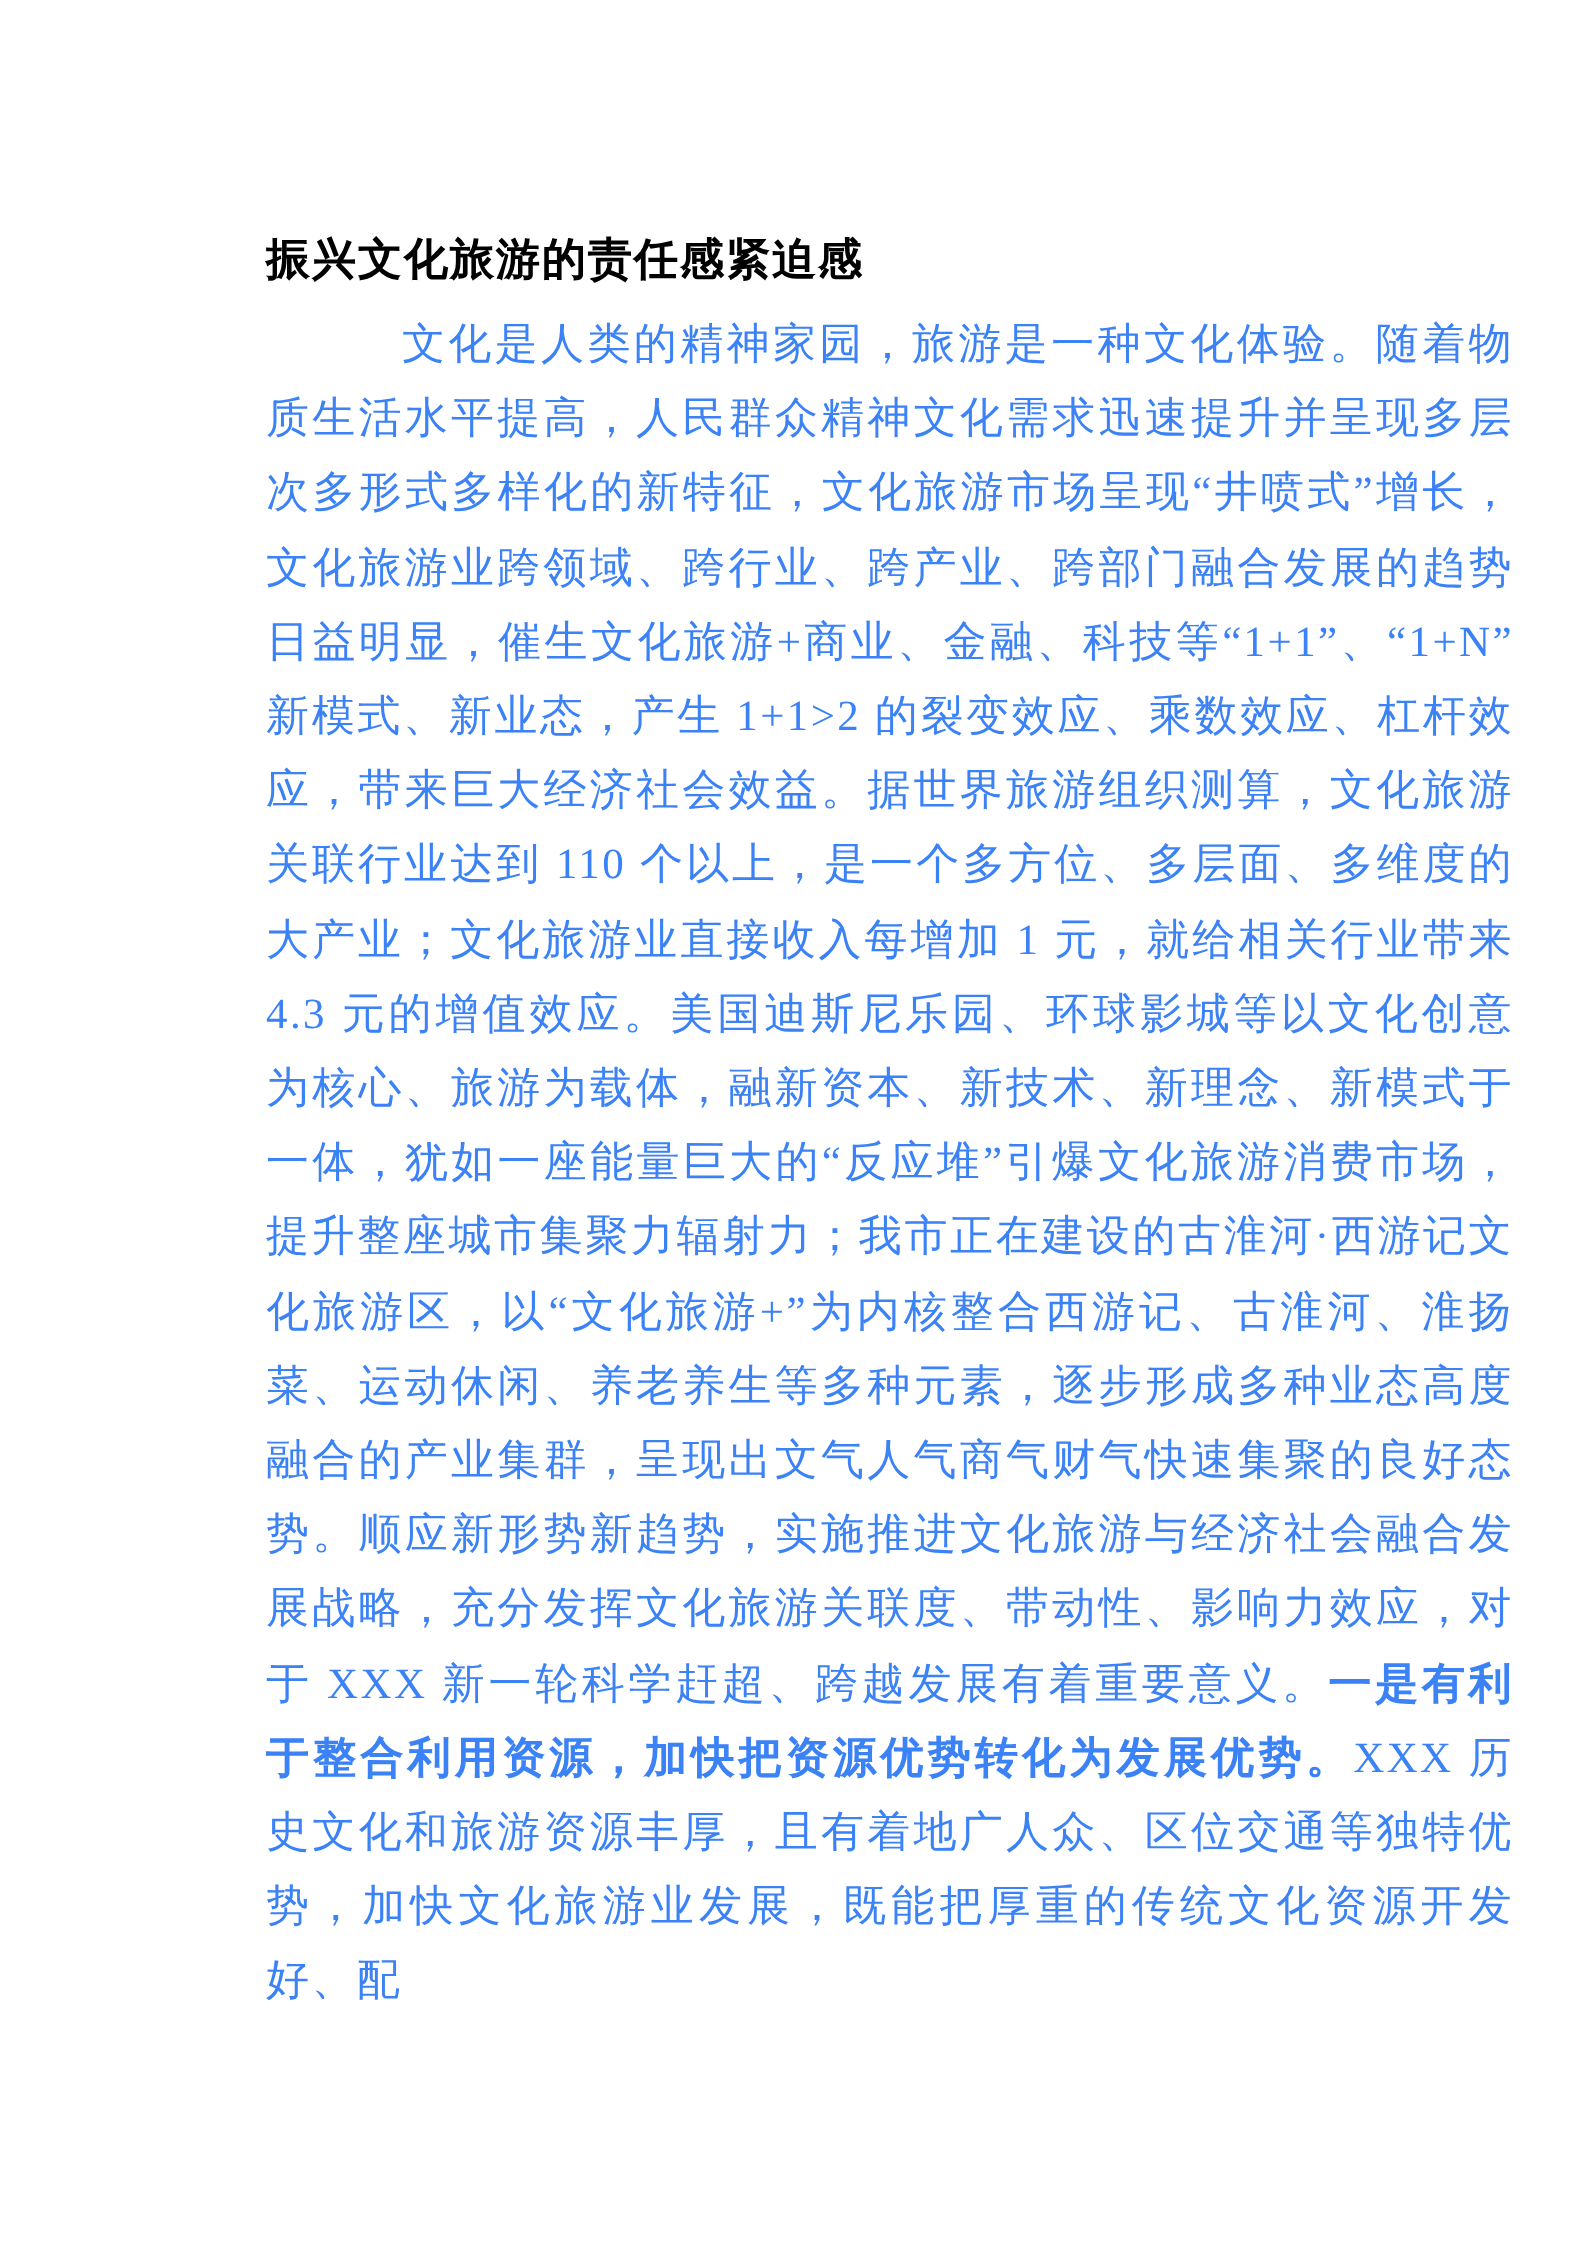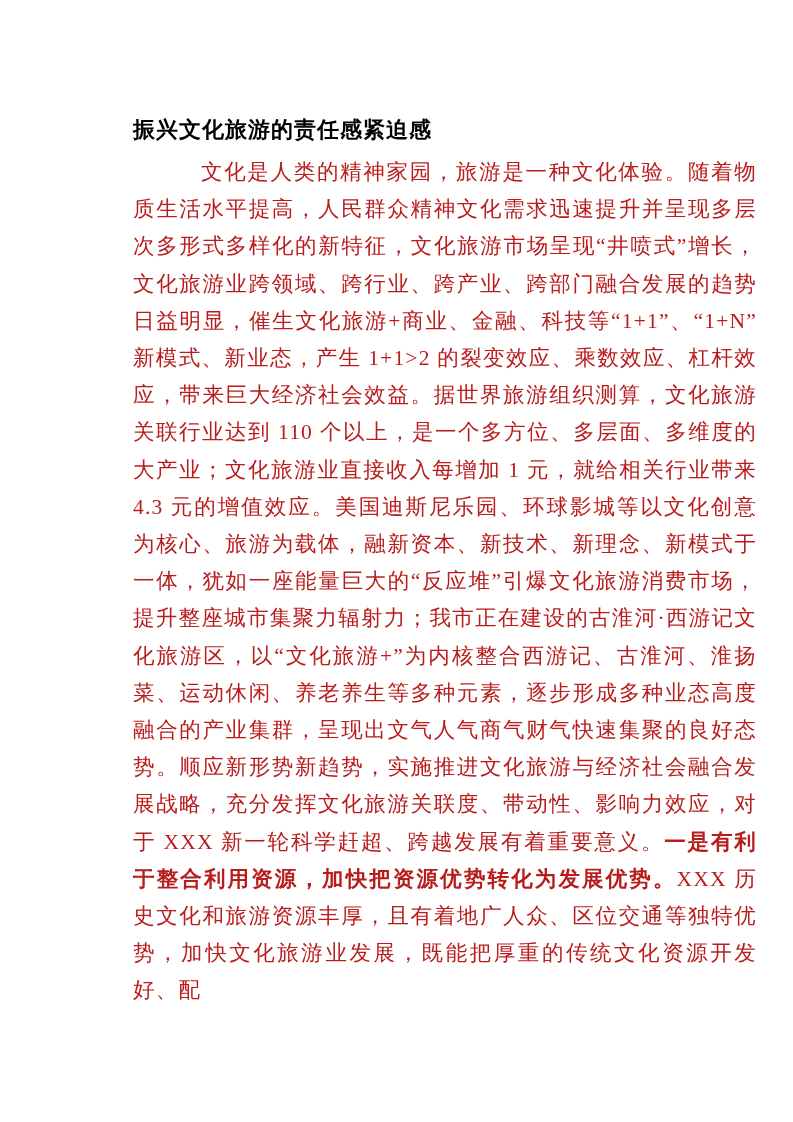--- a/index.html
+++ b/index.html
@@ -28,21 +28,21 @@
     margin-bottom: 6px;
     color: #000000;
   }
   .doc-paragraph {
     font-family: "Liberation Serif", "DejaVu Serif", serif;
     font-size: 21.5px;
     line-height: 37.2px;
     letter-spacing: 1.2px;
     text-align: justify;
     text-indent: 68px;
-    color: #b91c1c;
+    color: #3b82f6;
   }
   .run-normal { font-weight: 400; }
   .run-bold { font-weight: 700; }
 </style>
 </head>
 <body>
 
 <div class="page">
   <div class="content">
     <h1 class="doc-title">振兴文化旅游的责任感紧迫感</h1>

